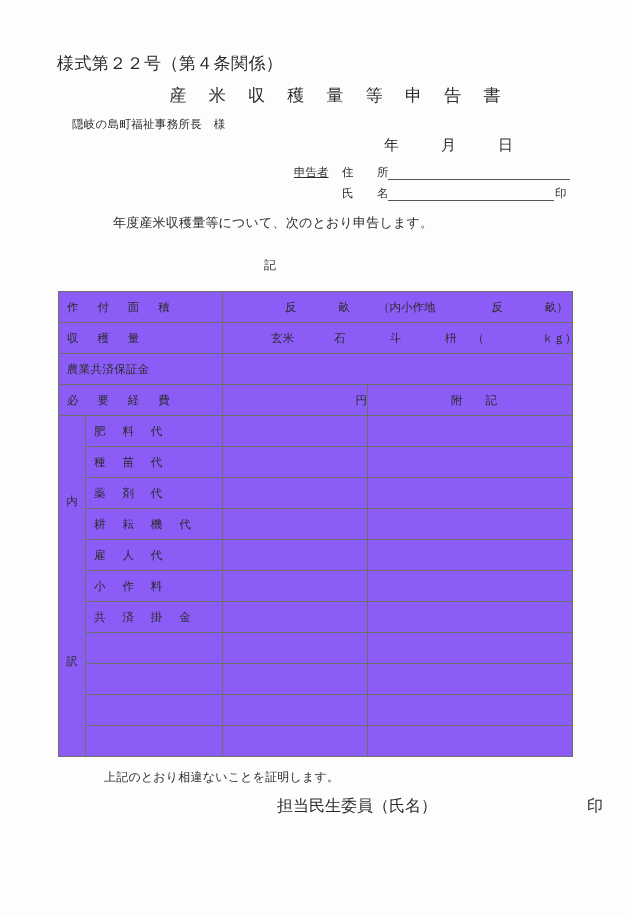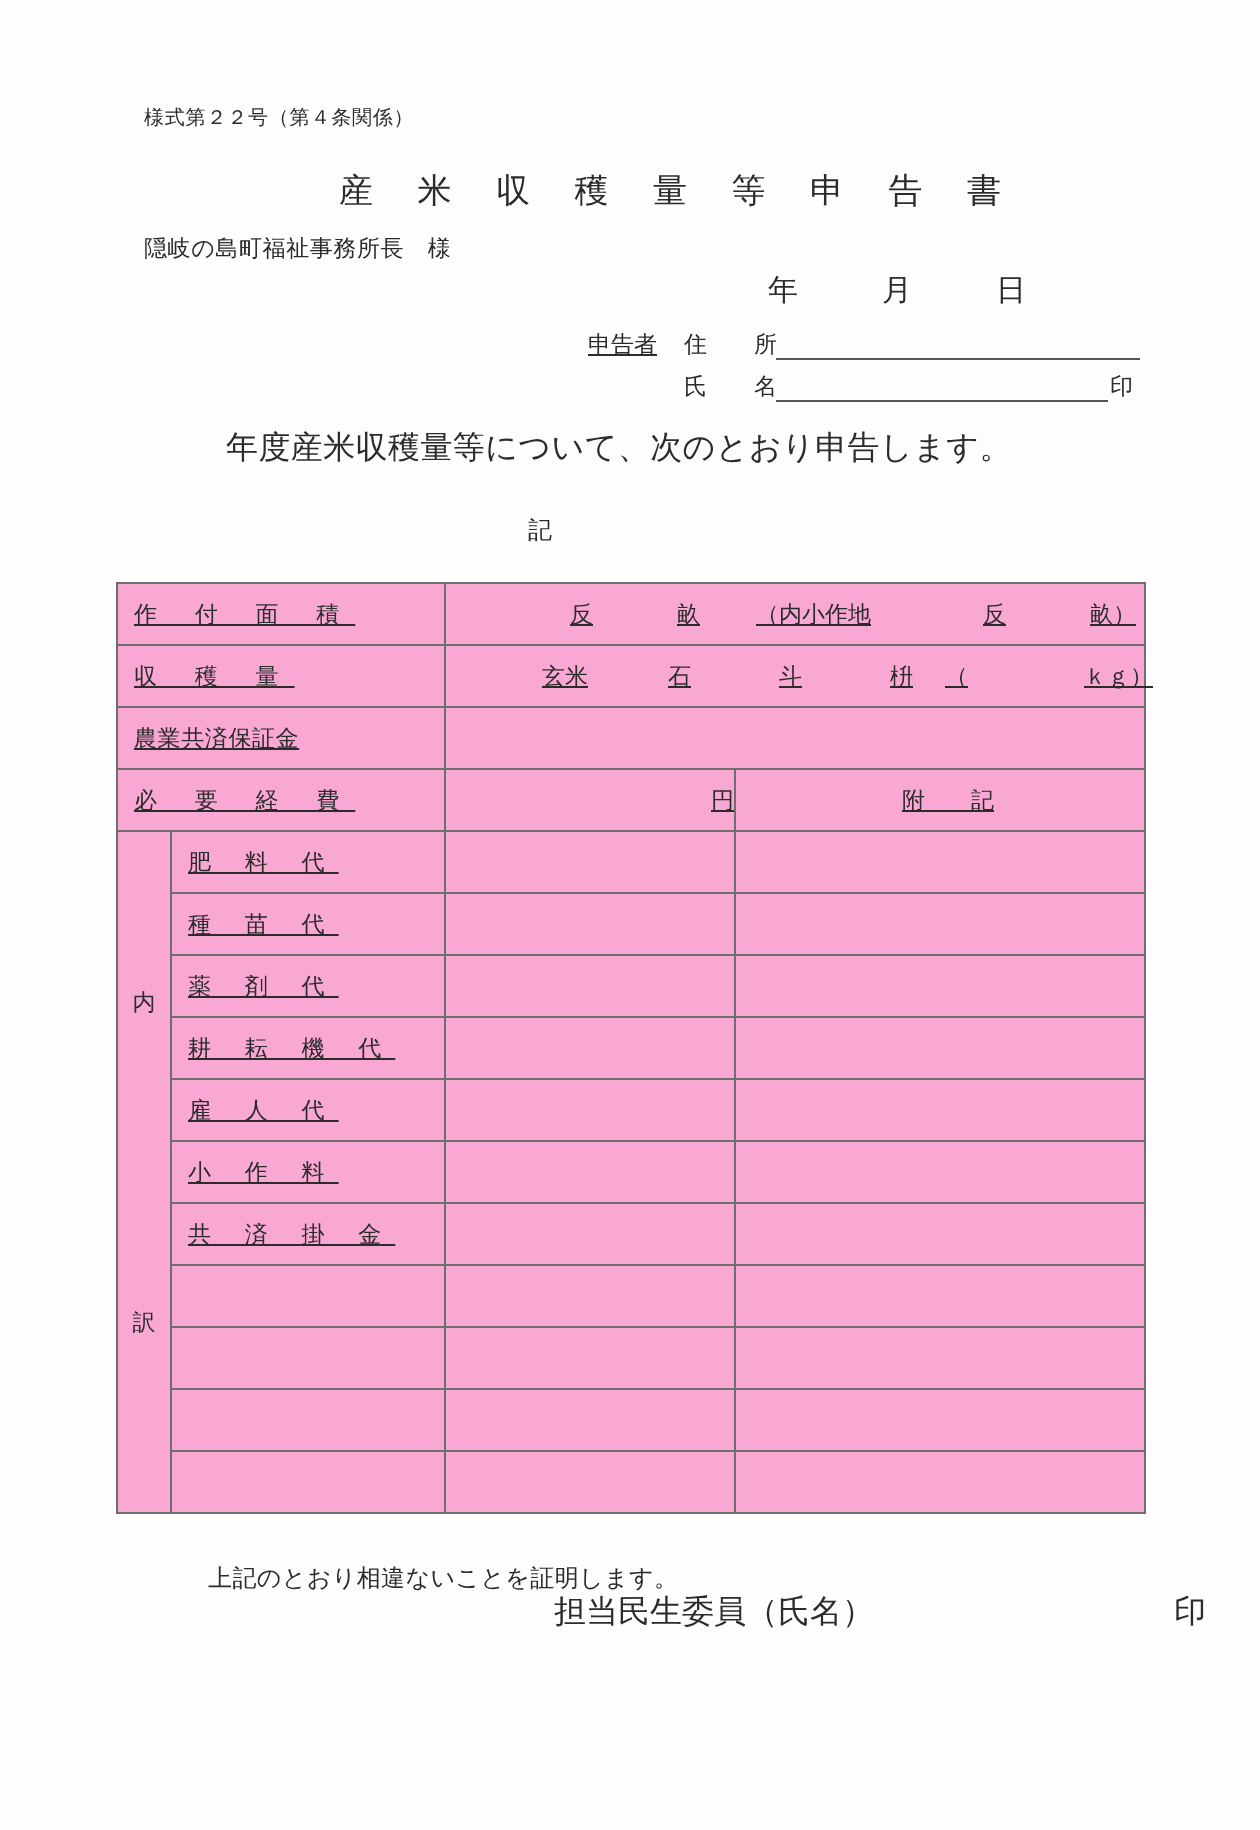--- a/index.html
+++ b/index.html
@@ -18,24 +18,23 @@
     height: 915px;
     background: #fdfdfd;
     overflow: hidden;
   }
 
   
   .form-no {
     position: absolute;
     left: 57px;
     top: 52px;
-    font-size: 10px;
+    font-size: 17px;
     letter-spacing: 0.4px;
     white-space: nowrap;
-    margin-left: 15px;
   }
   .doc-title {
     position: absolute;
     left: 0;
     top: 84px;
     width: 630px;
     text-align: center;
     font-size: 17px;
     letter-spacing: 9px;
     text-indent: 9px;
@@ -96,21 +95,21 @@
   .seal-mark {
     margin-left: 1px;
     white-space: nowrap;
   }
 
   
   .intro {
     position: absolute;
     left: 113px;
     top: 214px;
-    font-size: 16px;
+    font-size: 13px;
     letter-spacing: 0.2px;
     white-space: nowrap;
     font-family: Liberation Mono, monospace;
   }
   .ki-mark {
     position: absolute;
     left: 0;
     top: 257px;
     width: 540px;
     text-align: center;
@@ -125,22 +124,21 @@
     width: 514px;
     border-collapse: collapse;
     table-layout: fixed;
     font-size: 11.5px;
   }
   .main-table td {
     border: 1px solid #6e6e6e;
     padding: 0 0 0 8px;
     height: 30px;
     vertical-align: middle;
-    background: #f9a8d4;
-    text-decoration: underline;
+    background: #8b5cf6;
   }
   .col-a { width: 27px; }
   .col-b { width: 137px; }
   .col-c { width: 145px; }
   .col-d { width: 205px; }
 
   .lbl-wide { letter-spacing: 8px; white-space: nowrap; }
   .lbl-tight { letter-spacing: 0.3px; white-space: nowrap; }
   .lbl-item { letter-spacing: 7px; white-space: nowrap; padding-left: 6px; }
 
@@ -184,21 +182,20 @@
   .fuki-cell { text-align: center; letter-spacing: 0; }
 
   
   .cert-line {
     position: absolute;
     left: 104px;
     top: 769px;
     font-size: 12px;
     letter-spacing: 0.2px;
     white-space: nowrap;
-    margin-top: 12px;
   }
   .cert-sign {
     position: absolute;
     left: 277px;
     top: 796px;
     font-size: 16px;
     white-space: nowrap;
   }
   .cert-sign .sign-gap { display: inline-block; width: 150px; }
 </style>

